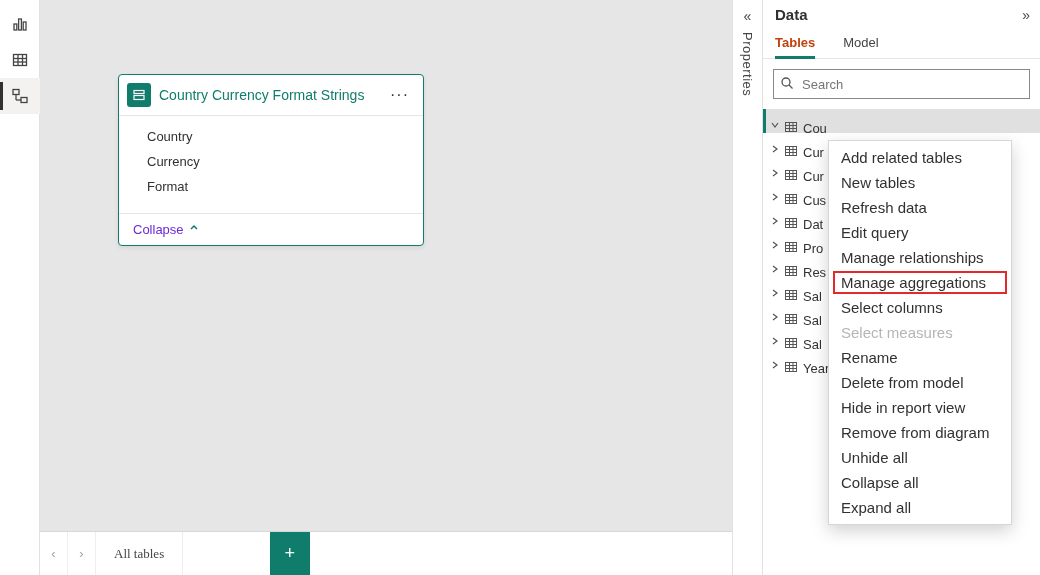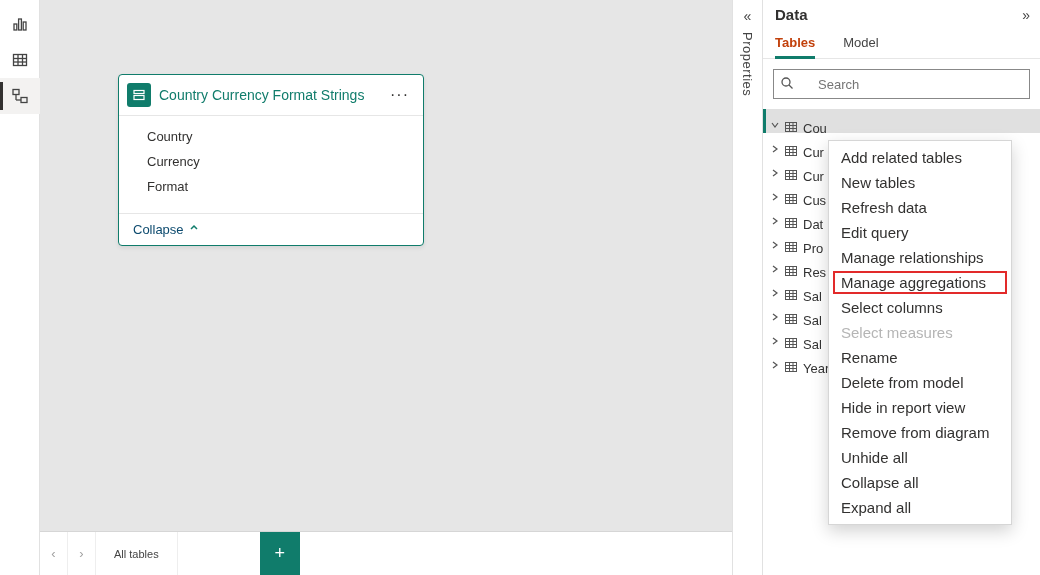--- a/index.html
+++ b/index.html
@@ -91,21 +91,21 @@
     padding: 8px 0 14px 0;
   }
   .card-fields .field {
     padding: 5px 12px 5px 28px;
     font-size: 13px;
     color: #323130;
   }
   .card-footer {
     border-top: 1px solid #e6e6e6;
     padding: 8px 14px;
-    color: #0c4a6e;
+    color: #6d28d9;
     font-size: 13px;
     display: flex; align-items: center;
     cursor: pointer;
   }
   .card-footer .chev {
     margin-left: 4px;
   }
   
   .bottom-bar {
     position: absolute;
@@ -119,24 +119,25 @@
   .bb-nav {
     width: 28px;
     display: flex; align-items: center; justify-content: center;
     color: #a1a1a1;
     border-right: 1px solid #eee;
     cursor: pointer;
   }
   .bb-tab {
     padding: 12px 18px;
     display: flex; align-items: center;
-    font-size: 11px;
+    font-size: 13px;
     color: #444;
     cursor: pointer;
     border-right: 1px solid #eee;
+    font-family: Liberation Serif, serif;
   }
   .bb-tab.active {
     background: #a16207;
     font-weight: 600;
     color: #222;
     box-shadow: inset 0 -2px 0 #107c6b0;
     margin-top: 47px;
   }
   .bb-add {
     width: 40px;
@@ -217,21 +218,20 @@
     height: 3px;
     background: #107c6b;
   }
   .search-box {
     margin: 10px 10px 8px 10px;
     height: 30px;
     border: 1px solid #888;
     display: flex;
     align-items: center;
     padding: 0 6px;
-    gap: 16px;
   }
   .search-box .sicon { color: #555; margin-right: 6px; }
   .search-box input {
     border: none; outline: none;
     flex: 1;
     font-size: 13px;
     color: #444;
     background: transparent;
   }
   .tree {

